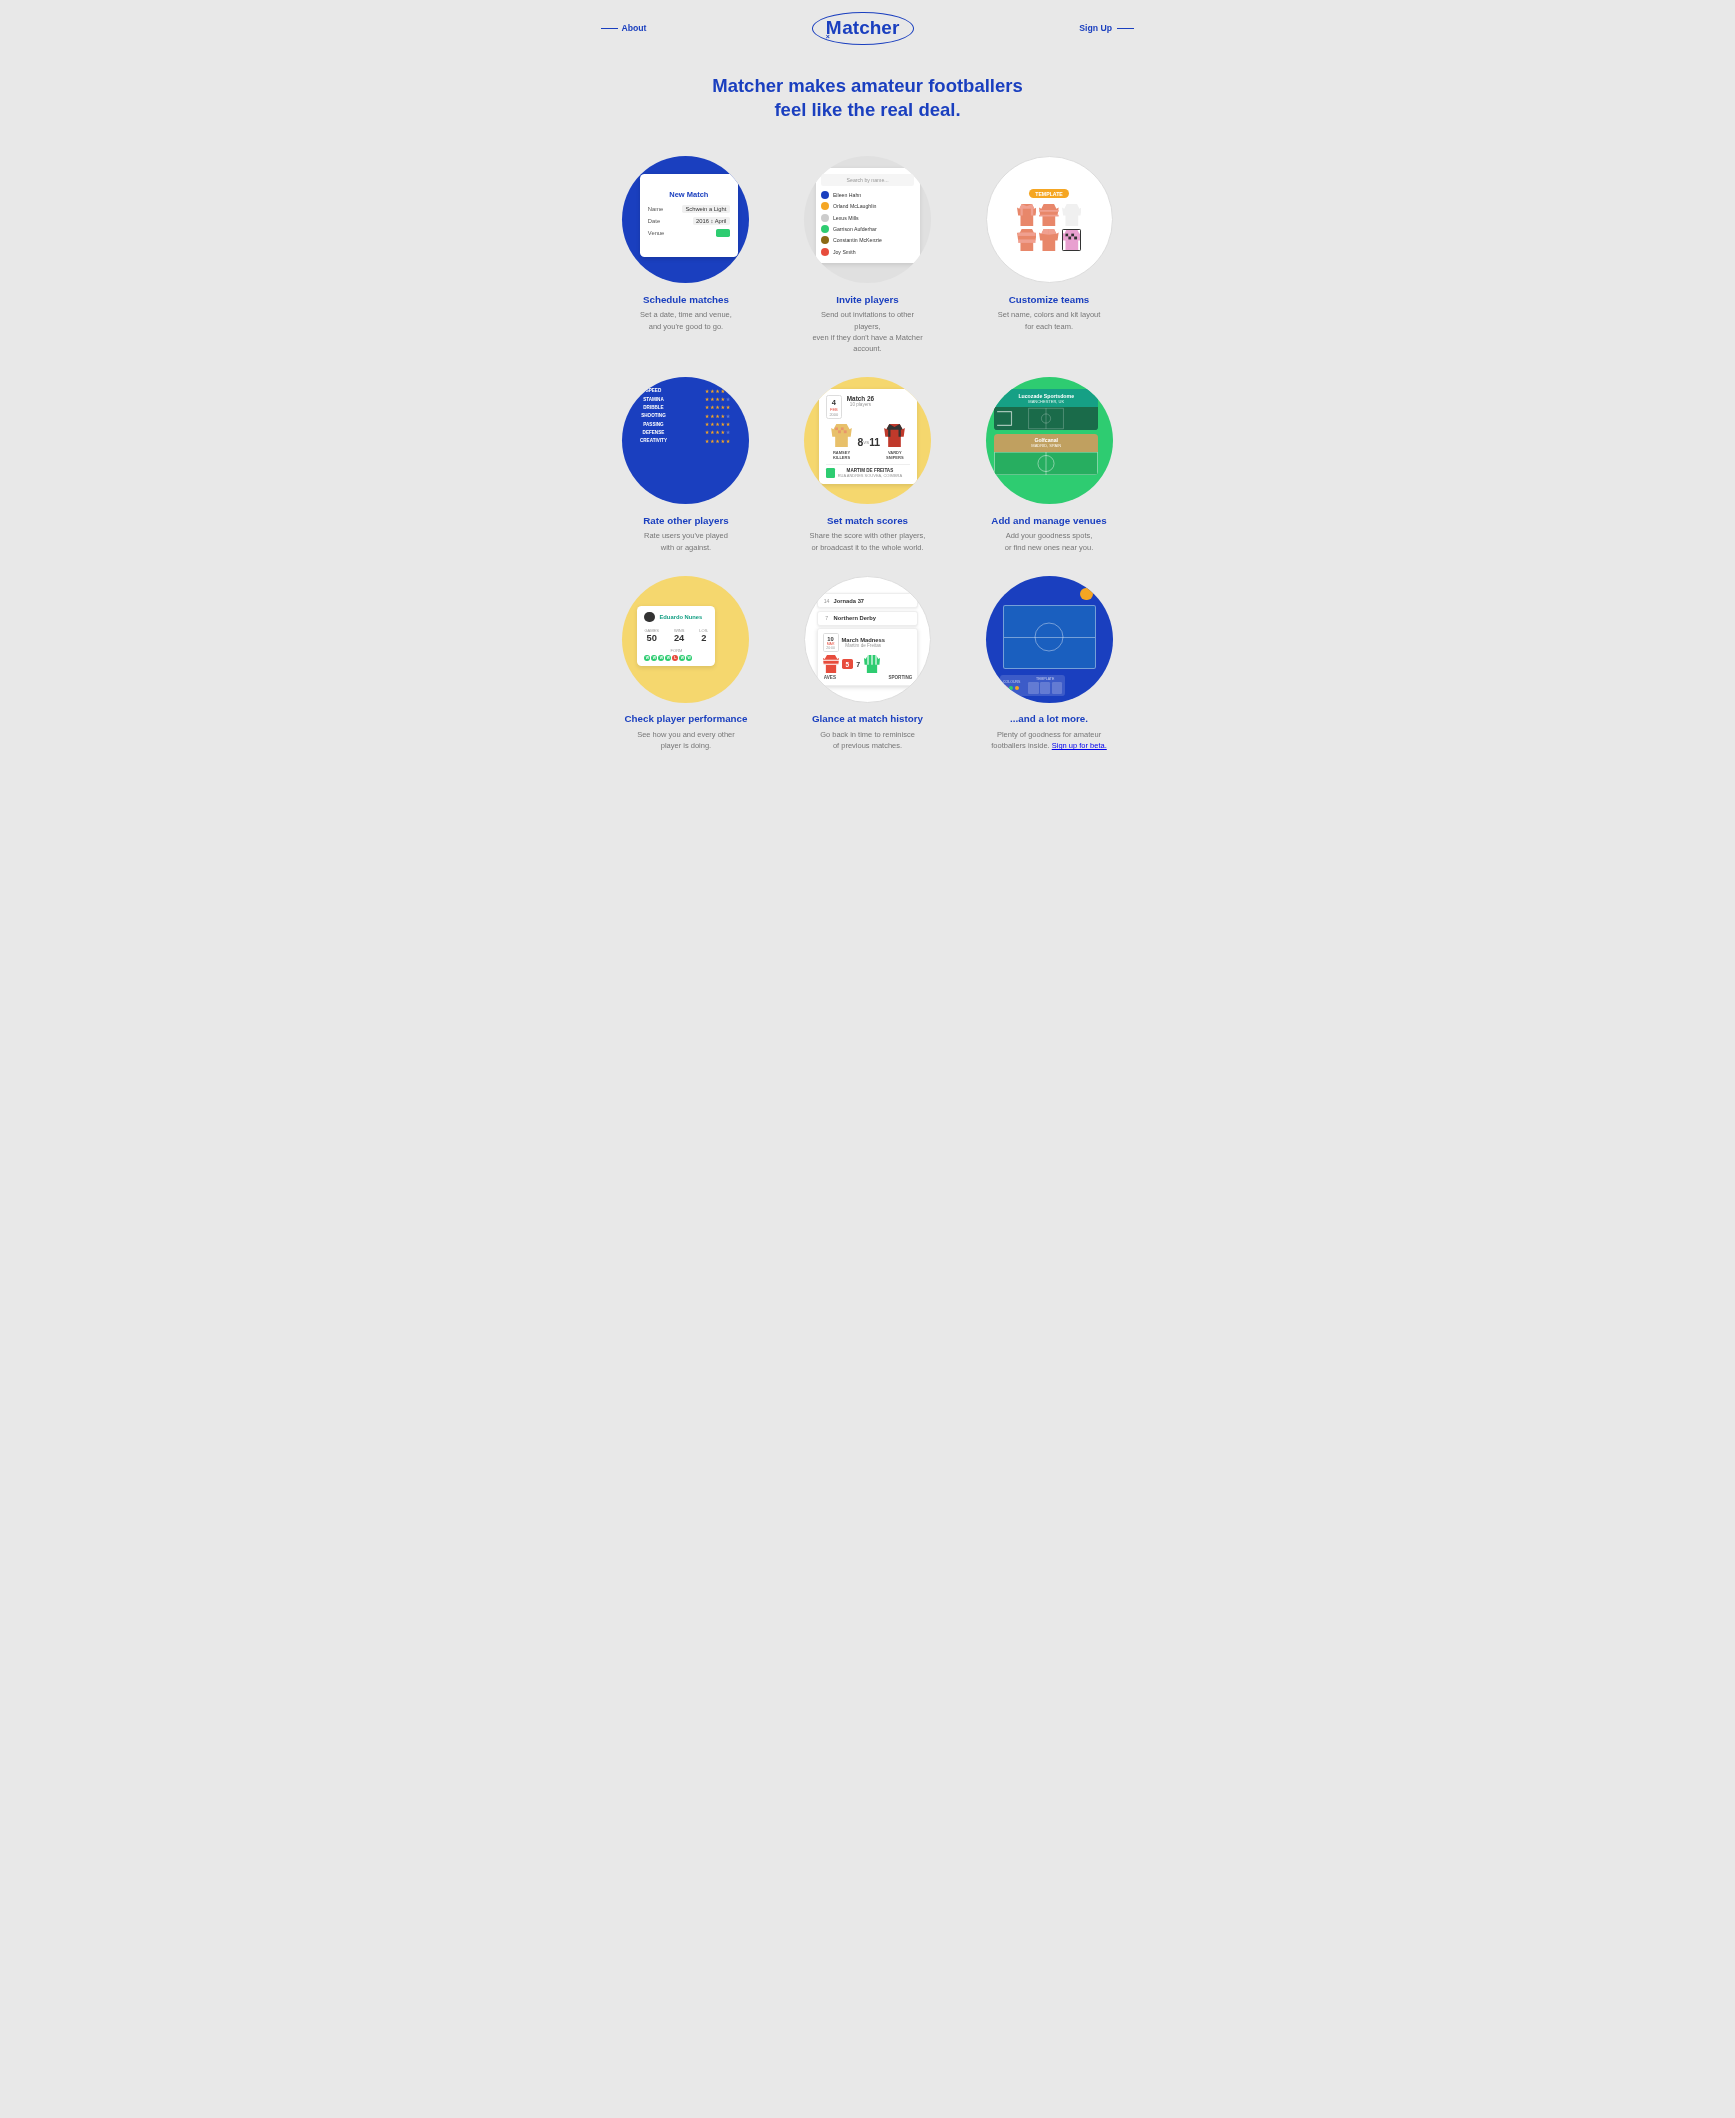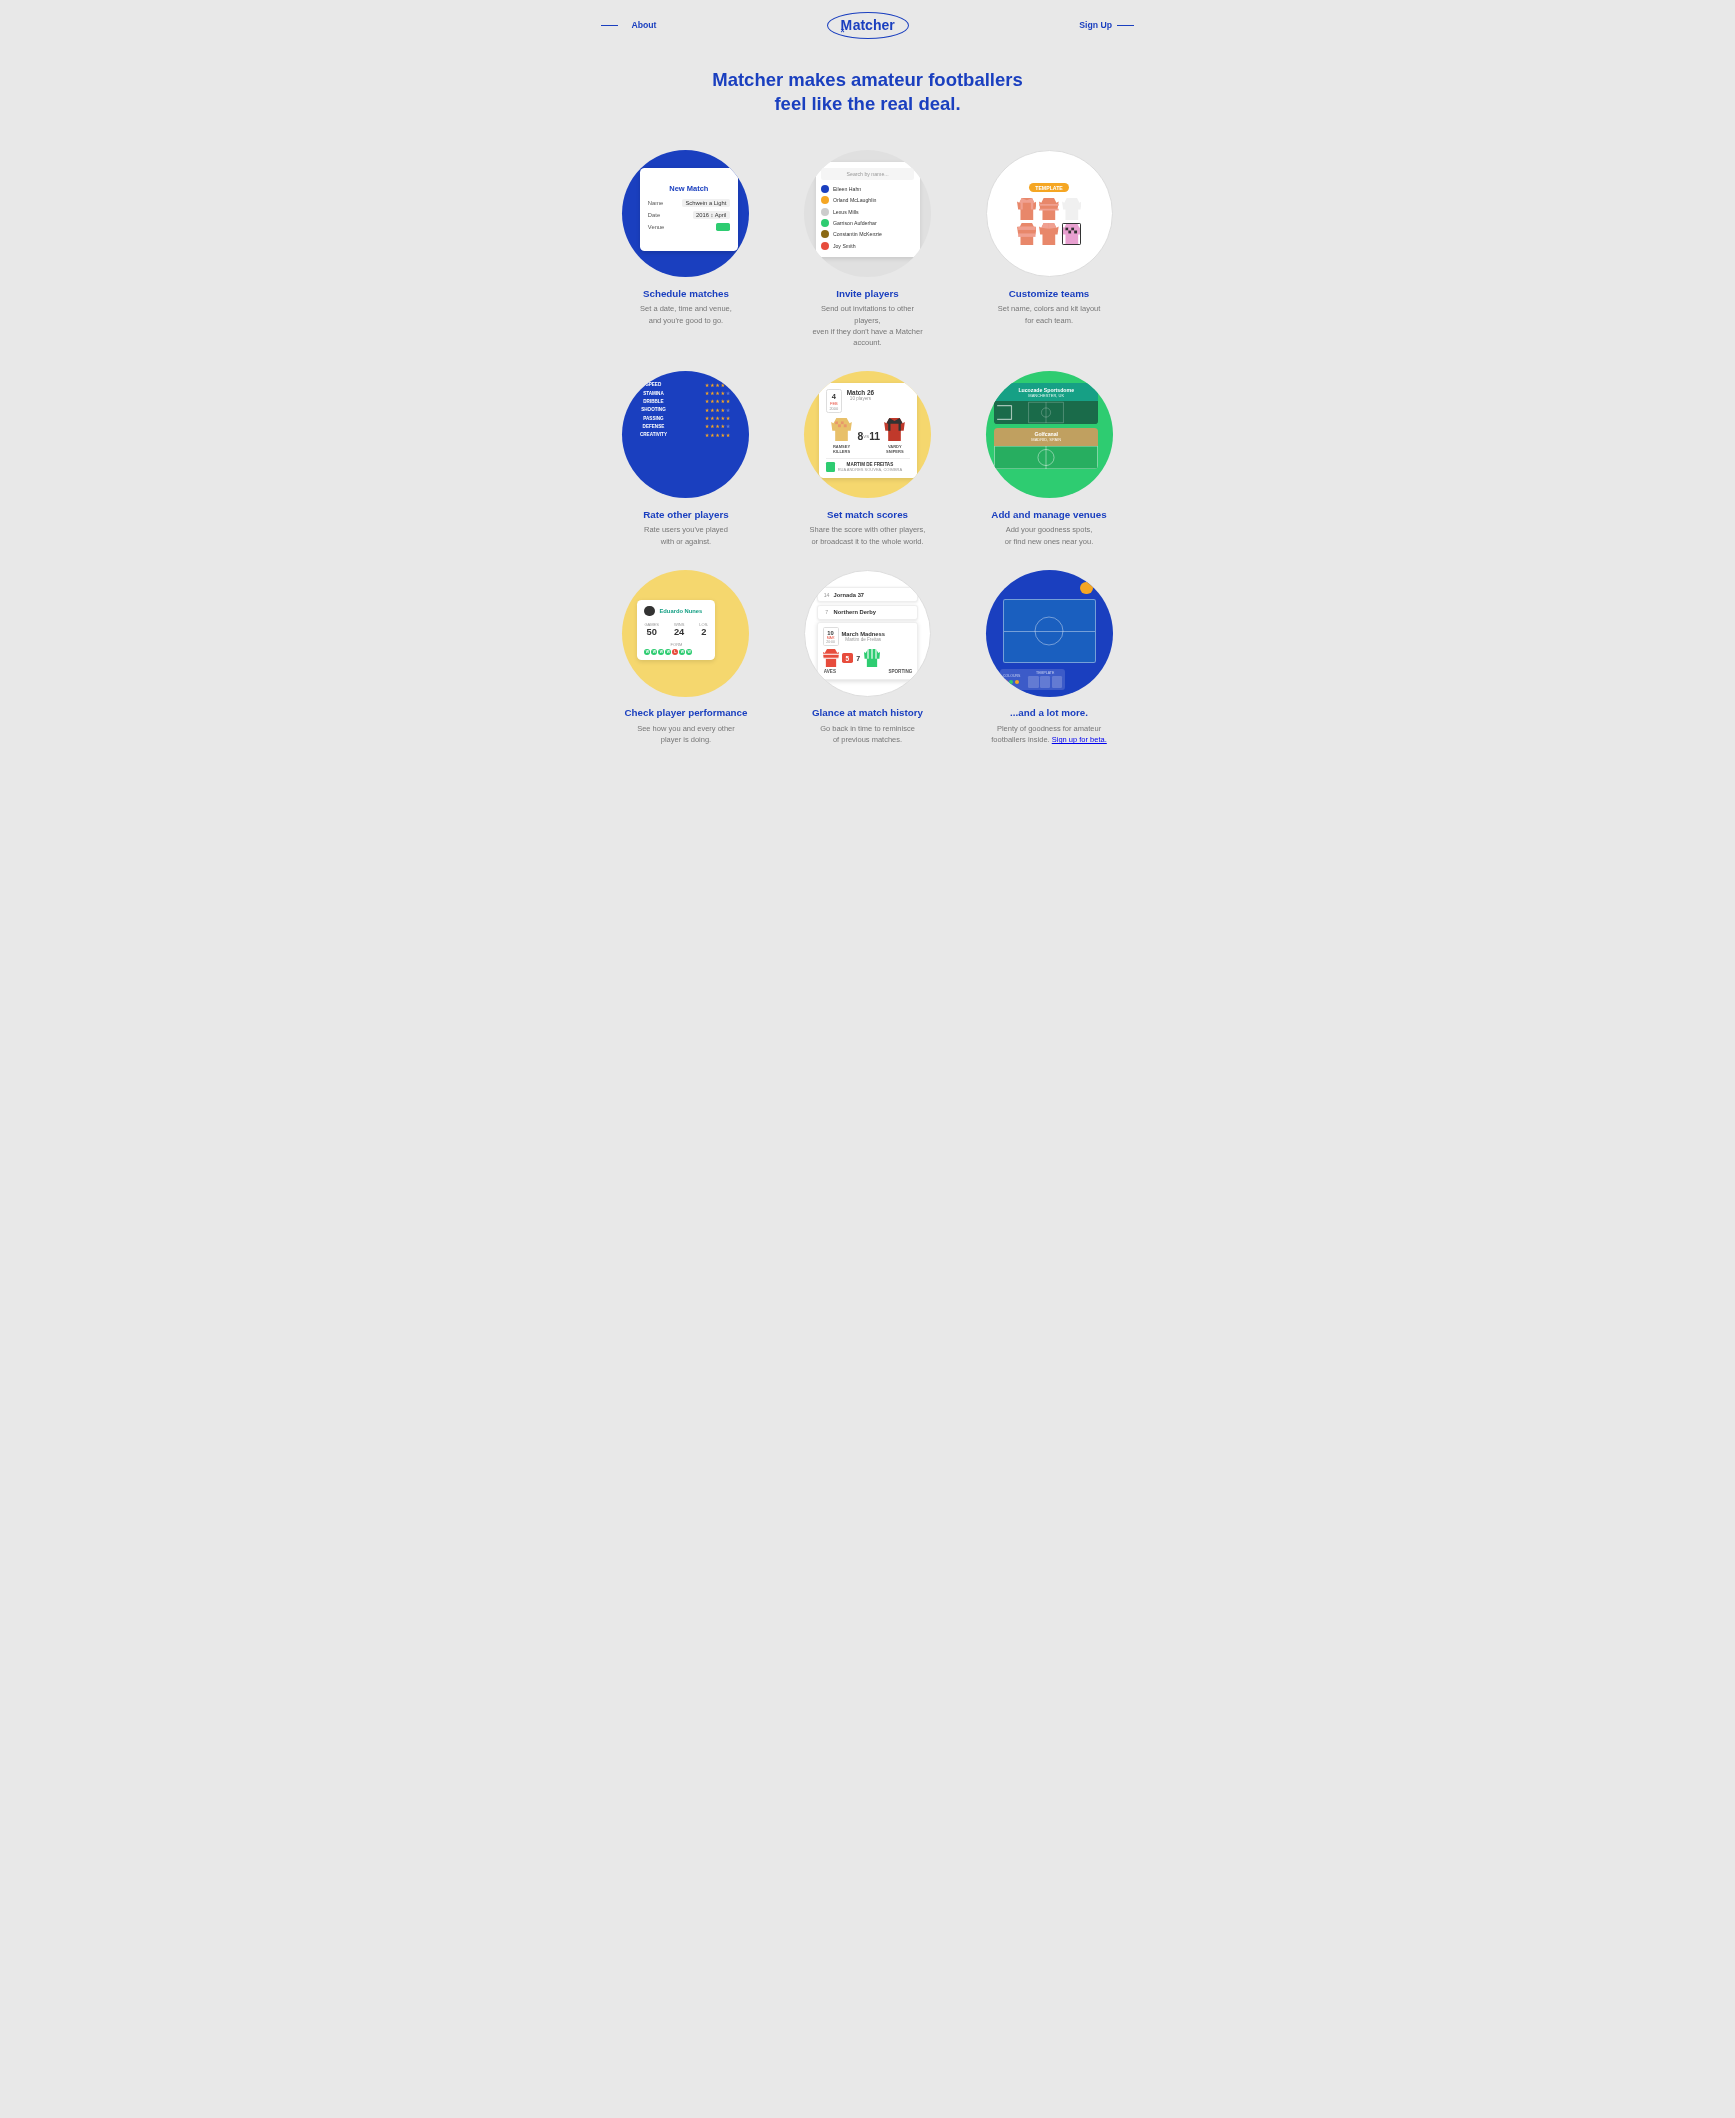--- a/index.html
+++ b/index.html
@@ -17,21 +17,21 @@
       justify-content: space-between;
       padding: 11.6px 23px;
     }
     .header-line {
       display: inline-block;
       width: 17.4px;
       height: 1.2px;
       background: #1a3fbf;
     }
     .logo {
-      font-size: 14px;
+      font-size: 19px;
       font-weight: 900;
       color: #1a3fbf;
       border: 1.7px solid #1a3fbf;
       border-radius: 50%;
       padding: 4.6px 12.7px;
       position: relative;
       letter-spacing: 0.6px;
       text-align: right;
     }
     .logo::after {
@@ -402,21 +402,21 @@
       padding: 2.3px 3.5px;
       display: flex;
       gap: 3.5px;
       align-items: center;
     }
   </style>
 </head>
 <body>
 
 <header>
-  <div style="display:flex;align-items:center;gap:13px;">
+  <div style="display:flex;align-items:center;gap:3px;">
     <span class="header-line"></span>
     <span style="color:#1a3fbf;font-weight:bold;font-size:8.7px;">About</span>
   </div>
   <div class="logo">
     <span>M<span style="letter-spacing:0">atche</span>r</span>
   </div>
   <div style="display:flex;align-items:center;gap:4.6px;">
     <span style="color:#1a3fbf;font-weight:bold;font-size:8.7px;text-align:right;">Sign Up</span>
     <span class="header-line"></span>
   </div>

